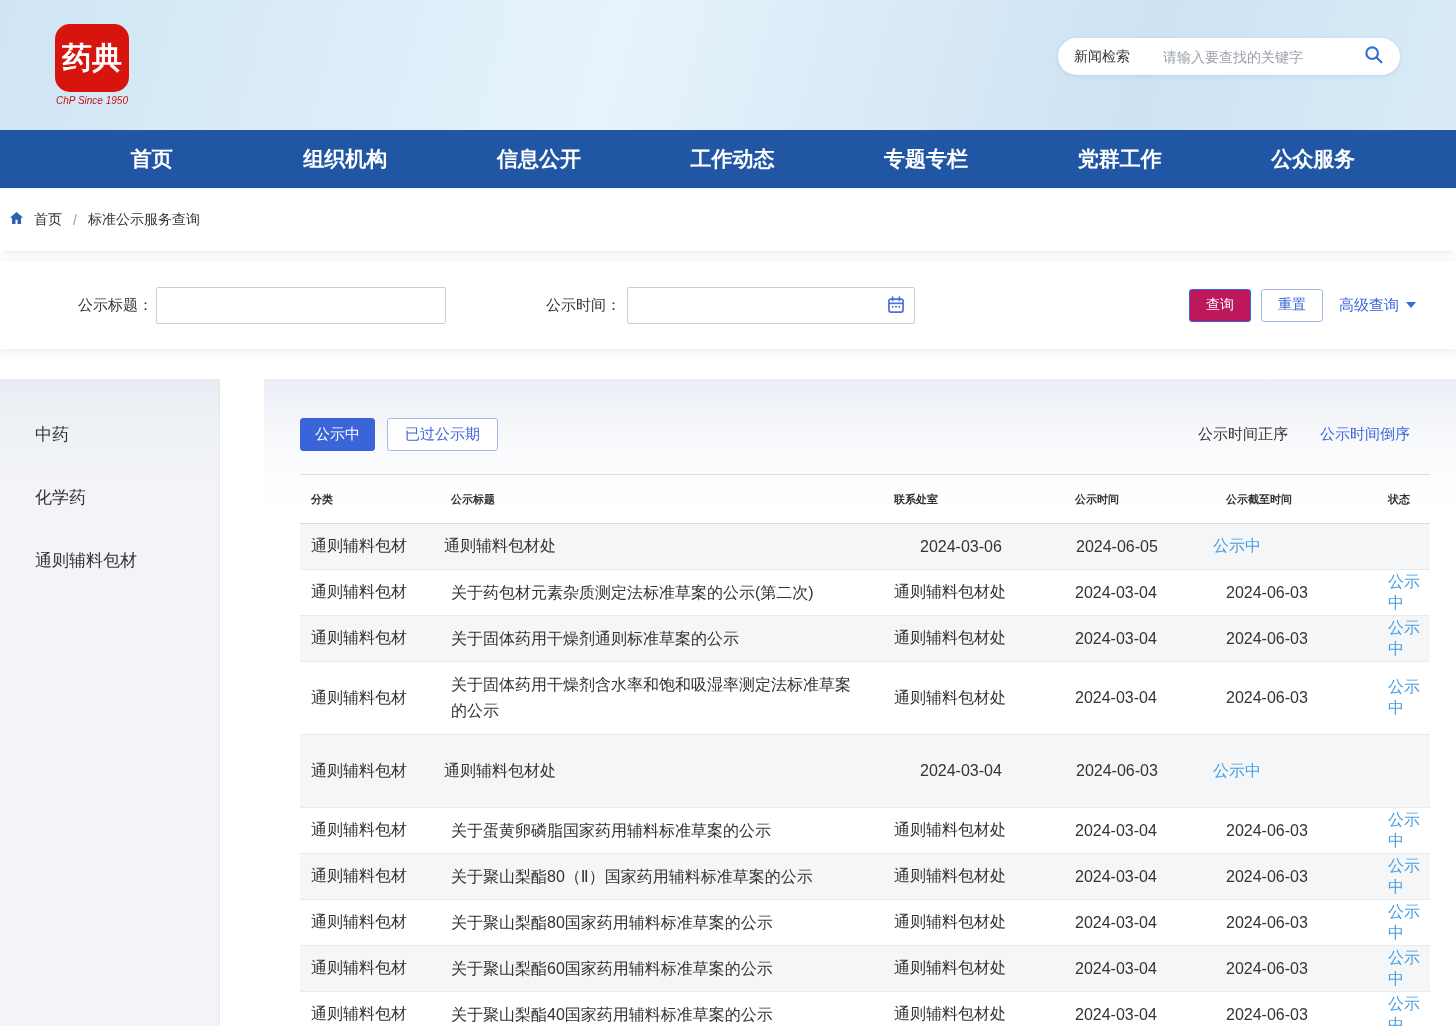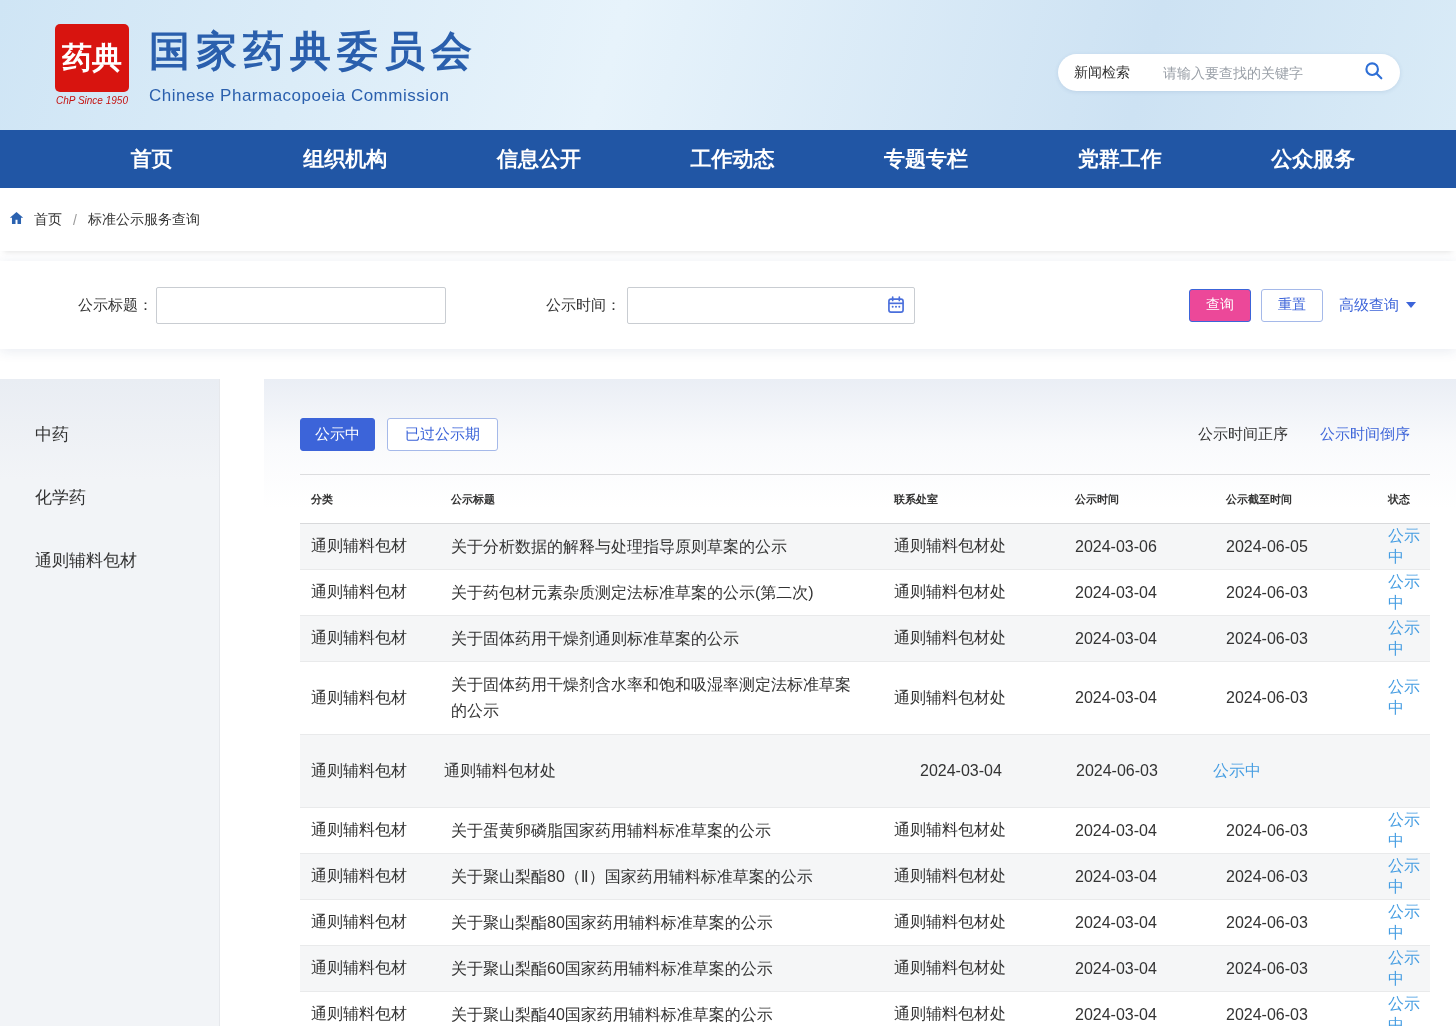--- a/index.html
+++ b/index.html
@@ -4,29 +4,29 @@
 <style>
   * { margin:0; padding:0; box-sizing:border-box; }
   html,body { width:1456px; height:1026px; overflow:hidden;
     font-family:"Liberation Sans","DejaVu Sans",sans-serif; background:#fff; color:#333; }
 
   
   .site-header { position:relative; height:130px;
     background:linear-gradient(105deg,#cfe5f5 0%,#e7f3fb 42%,#cde2f3 78%,#d9ebf7 100%);
     display:flex; align-items:center; }
   .logo-wrap { margin-left:55px; display:flex; flex-direction:column; align-items:center; }
-  .seal { width:74px; height:68px; background:#d8140f; border-radius:5px; color:#fff;
+  .seal { width:74px; height:68px; background:#d8140f; border-radius:15px; color:#fff;
     display:flex; align-items:center; justify-content:center; font-weight:bold; font-size:30px; line-height:1; }
   .seal-caption { margin-top:3px; color:#c41210; font-size:10px; font-style:italic; white-space:nowrap; }
   .title-block { margin-left:20px; }
   .site-title { font-size:41px; font-weight:bold; color:#2a5fad; letter-spacing:6px; }
   .site-subtitle { margin-top:7px; font-size:17px; color:#2a5fad; letter-spacing:.5px; }
   .search-pill { position:absolute; right:56px; top:38px; width:342px; height:37px; background:#fff;
     border-radius:19px; display:flex; align-items:center; padding:0 13px 0 16px;
-    box-shadow:0 1px 4px rgba(40,80,140,.12);margin-top:16px; }
+    box-shadow:0 1px 4px rgba(40,80,140,.12); }
   .search-cat { font-size:14px; color:#333; white-space:nowrap; }
   .caret-down { width:0; height:0; border-left:5px solid transparent; border-right:5px solid transparent;
     border-top:6px solid #7d8globala; border-top-color:#7d88a0; margin-left:9px; }
   .search-input { flex:1; border:none; outline:none; background:transparent; font-size:14px;
     margin-left:14px; color:#333; min-width:0; }
   .search-input::placeholder { color:#9aa0a8; }
   .search-btn { width:26px; height:26px; border:none; background:transparent; cursor:pointer;
     display:flex; align-items:center; justify-content:center; }
 
   
@@ -48,21 +48,21 @@
   .f-label { font-size:15px; color:#333; white-space:nowrap;text-align:center; }
   .f-label.first { margin-left:78px; }
   .f-label.second { margin-left:100px; }
   .f-input { width:290px; height:37px; border:1px solid #c9cdd2; border-radius:2px; margin-left:3px;
     font-size:14px; padding:0 8px; outline:none; }
   .date-wrap { position:relative; margin-left:3px; }
   .date-wrap .f-input { width:288px; padding-right:34px; }
   .cal-icon { position:absolute; right:9px; top:8px; cursor:pointer; }
   .f-buttons { margin-left:auto; margin-right:40px; display:flex; align-items:center; }
   .btn { height:33px; border-radius:3px; font-size:14px; cursor:pointer; }
-  .btn-primary { width:62px; background:#ec4899; color:#fff; border:1px solid #3c64d9; }
+  .btn-primary { width:62px; background:#be185d; color:#fff; border:1px solid #3c64d9; }
   .btn-ghost { width:62px; background:#fff; color:#3c64d9; border:1px solid #a5b9e9; margin-left:10px; }
   .adv-link { margin-left:16px; color:#3c64d9; font-size:15px; cursor:pointer; display:flex; align-items:center;text-align:center; }
   .adv-caret { width:0; height:0; border-left:5px solid transparent; border-right:5px solid transparent;
     border-top:6px solid #3c64d9; margin-left:7px; }
 
   
   .content { margin-top:30px; display:flex; height:747px;gap:44px; }
   .sidebar { width:220px; flex:0 0 220px; padding-top:24px;
     background:linear-gradient(180deg,#e9edf3 0%,#f2f4f7 100px,#f2f4f7 100%);
     border-right:1px solid #e6e8ec; }
@@ -97,24 +97,20 @@
 </style>
 </head>
 <body>
 
 <header class="site-header">
   <div class="logo-wrap">
     <div class="seal">
       <span>药典</span>
     </div>
     <div class="seal-caption">ChP Since 1950</div>
-  </div>
-  <div class="title-block">
-    <div class="site-title">国家药典委员会</div>
-    <div class="site-subtitle">Chinese Pharmacopoeia Commission</div>
   </div>
 
   <div class="search-pill">
     <span class="search-cat">新闻检索</span>
     <span class="caret-down"></span>
     <input class="search-input" type="text" placeholder="请输入要查找的关键字" style="">
     <button class="search-btn" aria-label="search">
       <span>
         <svg width="22" height="22" viewBox="0 0 24 24" fill="none">
           <circle cx="10" cy="10" r="6.3" stroke="#2e6fd6" stroke-width="2.3"></circle>
@@ -198,21 +194,20 @@
         <div class="cell c1">分类</div>
         <div class="cell c2" style="cursor:default">公示标题</div>
         <div class="cell c3">联系处室</div>
         <div class="cell c4">公示时间</div>
         <div class="cell c5">公示截至时间</div>
         <div class="cell c6" style="color:#333;cursor:default">状态</div>
       </div>
       <div>
           <div class="trow shaded">
             <div class="cell c1">通则辅料包材</div>
-            <div class="cell c2">关于分析数据的解释与处理指导原则草案的公示</div>
             <div class="cell c3">通则辅料包材处</div>
             <div class="cell c4">2024-03-06</div>
             <div class="cell c5">2024-06-05</div>
             <div class="cell c6">公示中</div>
           </div>
           <div class="trow">
             <div class="cell c1">通则辅料包材</div>
             <div class="cell c2">关于药包材元素杂质测定法标准草案的公示(第二次)</div>
             <div class="cell c3">通则辅料包材处</div>
             <div class="cell c4">2024-03-04</div>

